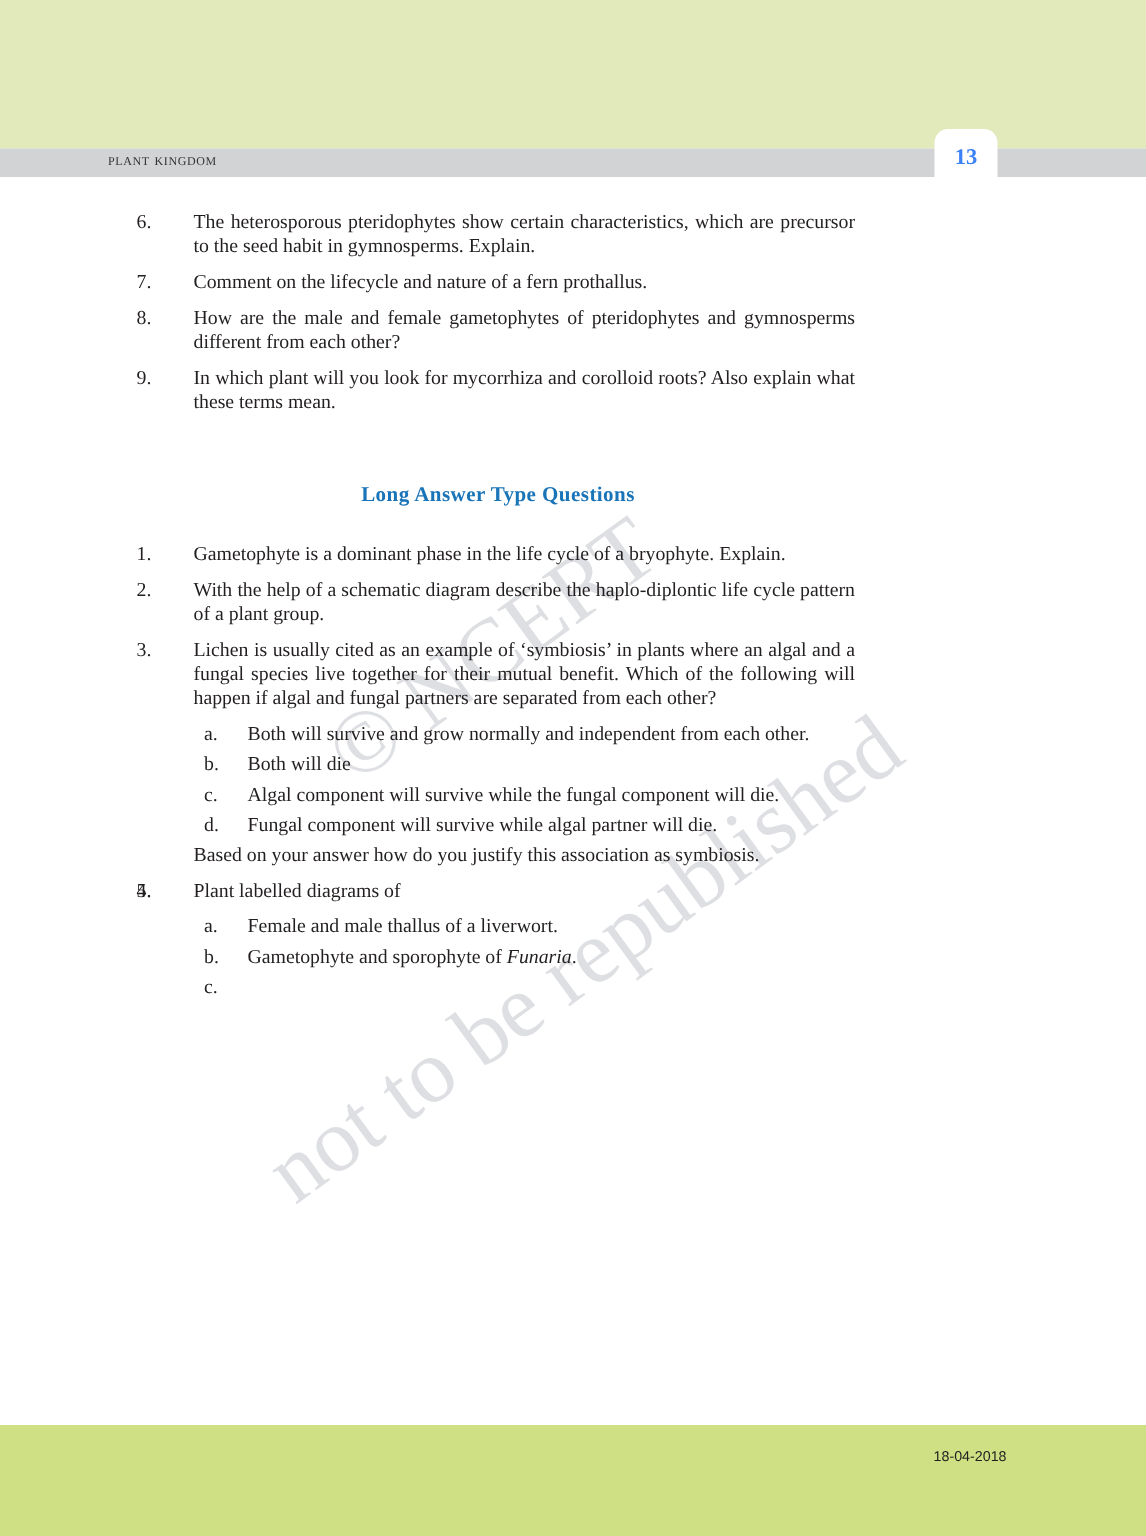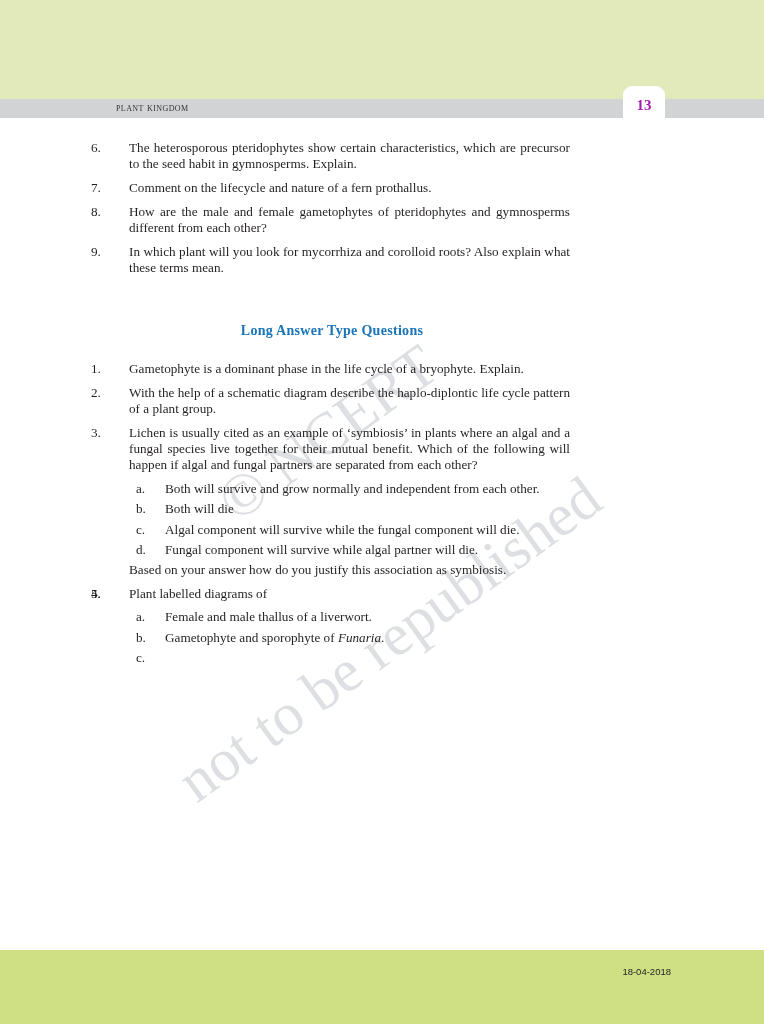--- a/index.html
+++ b/index.html
@@ -35,21 +35,20 @@
   .running-head {
     position: absolute;
     left: 72px;
     top: 101px;
     font-family: "Liberation Serif", serif;
     font-size: 11.5px;
     letter-spacing: 0.4px;
     color: #333333;
     font-variant: small-caps;
     text-transform: lowercase;
-    margin-left: 44px;
   }
   .running-head::first-letter { font-size: 11.5px; }
 
   
   .page-tab {
     position: absolute;
     left: 623px;
     top: 86px;
     width: 42px;
     height: 32px;
@@ -57,21 +56,21 @@
     border-top-left-radius: 9px;
     border-top-right-radius: 9px;
     display: flex;
     align-items: flex-end;
     justify-content: center;
   }
   .page-tab span {
     font-family: "Liberation Serif", serif;
     font-size: 15px;
     font-weight: bold;
-    color: #a21caf;
+    color: #3b82f6;
     line-height: 1;
     padding-bottom: 5px;
   }
 
   
   .bottom-band {
     position: absolute;
     left: 0;
     bottom: 0;
     width: 764px;

